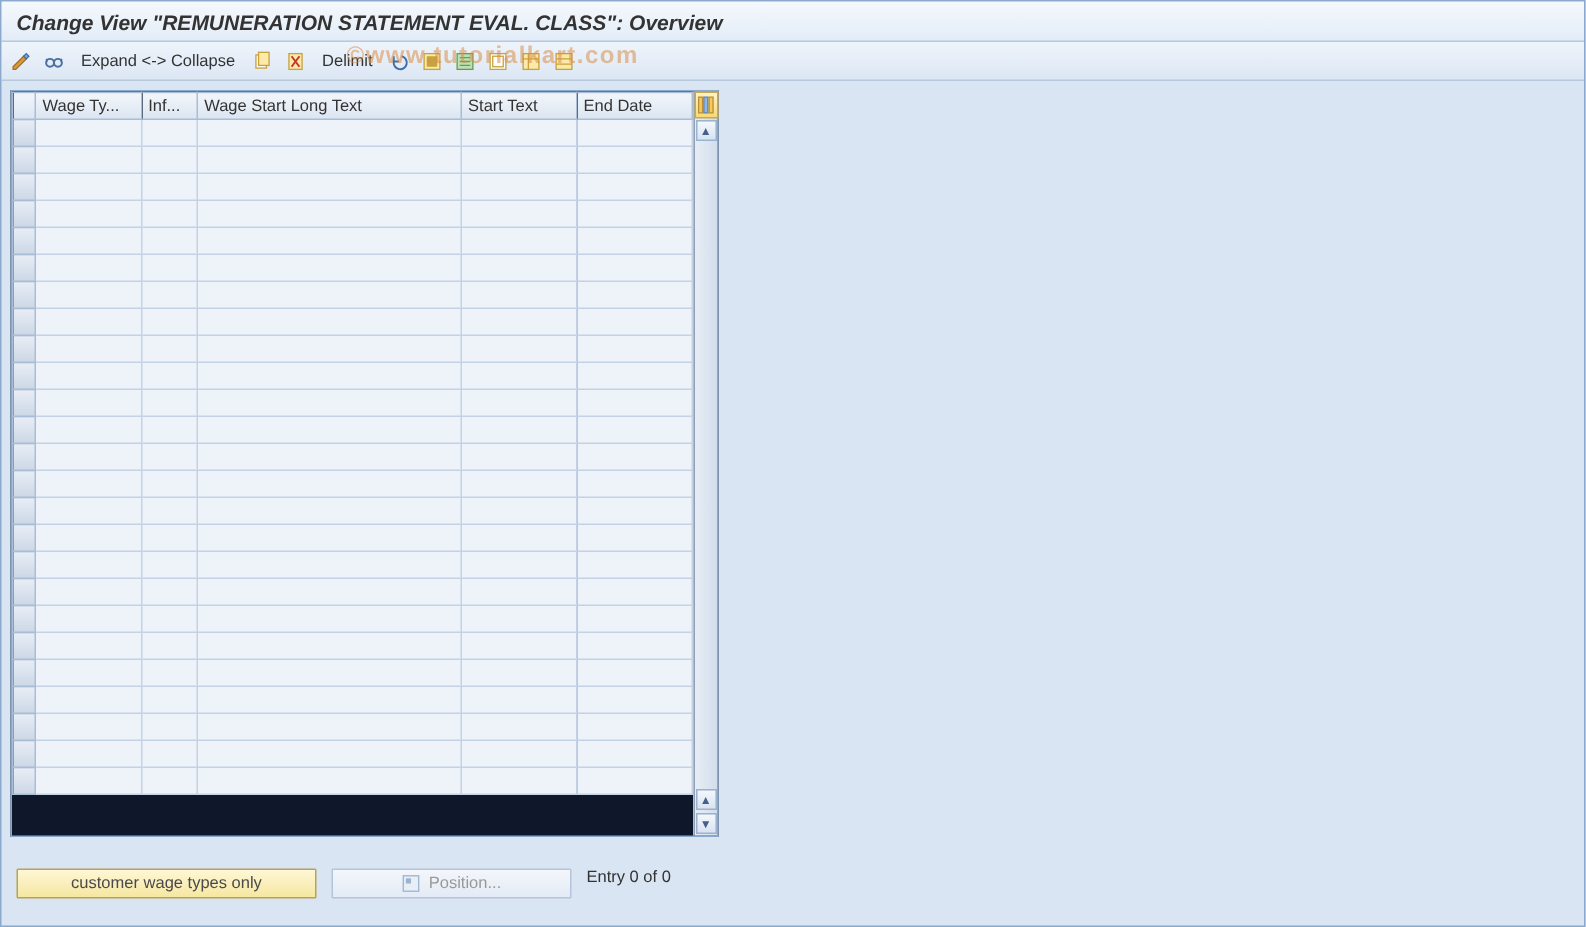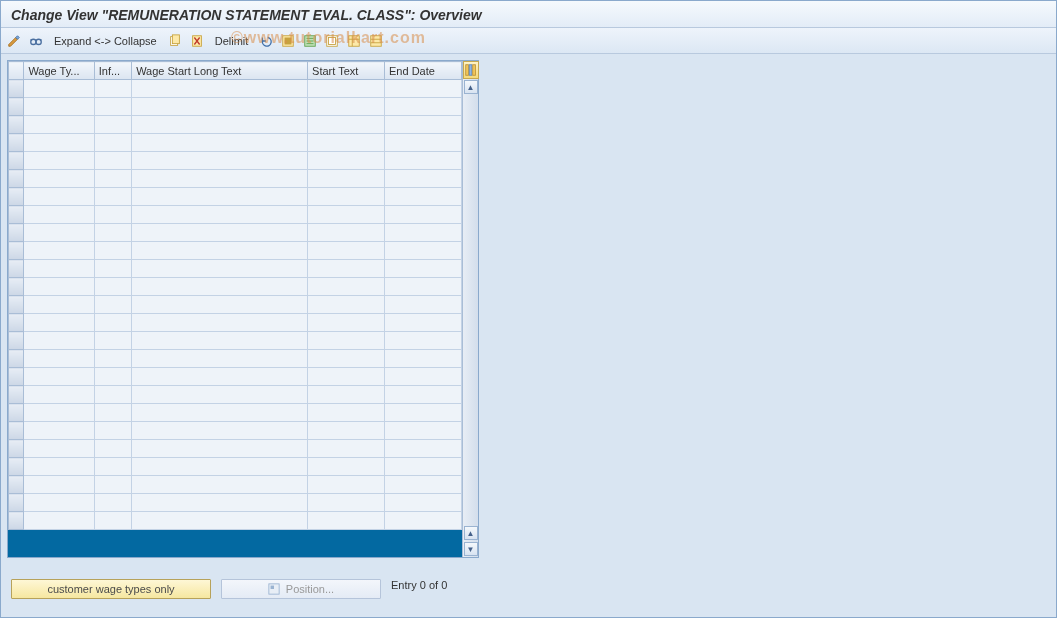--- a/index.html
+++ b/index.html
@@ -45,21 +45,21 @@
   }
   .tb-text { padding: 0 4px; color:#333; }
   .main-area {
     padding: 6px;
     position: relative;
     height: calc(100% - 26px - 30px - 40px);
   }
   .grid-wrap {
     display: inline-block;
     border: 1px solid #8aa9cc;
-    background: #0369a1;
+    background: #0f172a;
     width: 472px;
     height: 498px;
     position: relative;
   }
   .grid-inner {
     display: flex;
     height: 100%;
   }
   .grid-table-area { flex: 1; overflow: hidden; }
   table.grid {

